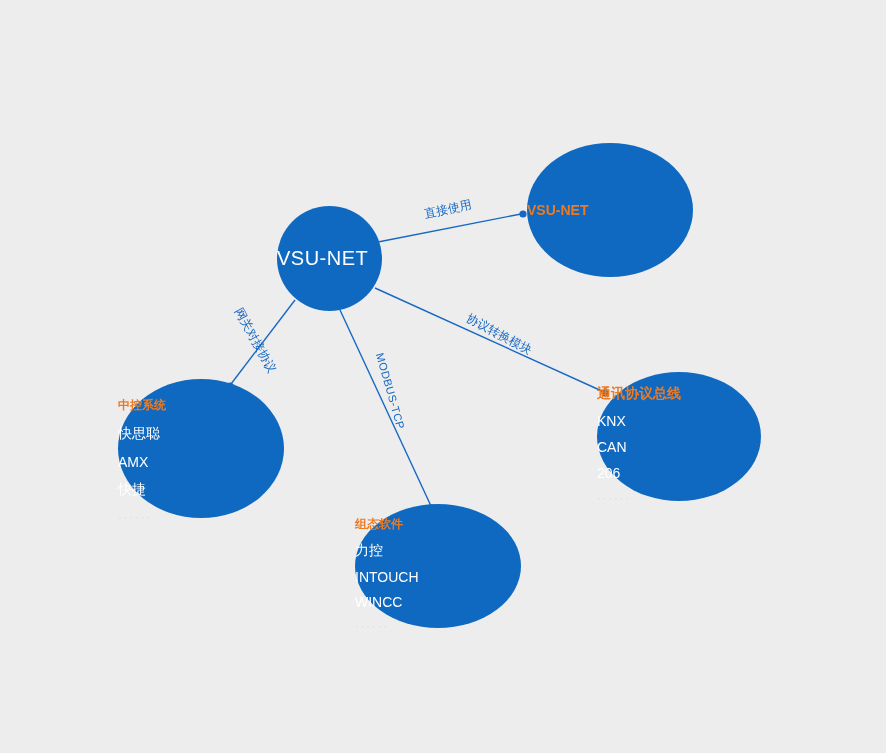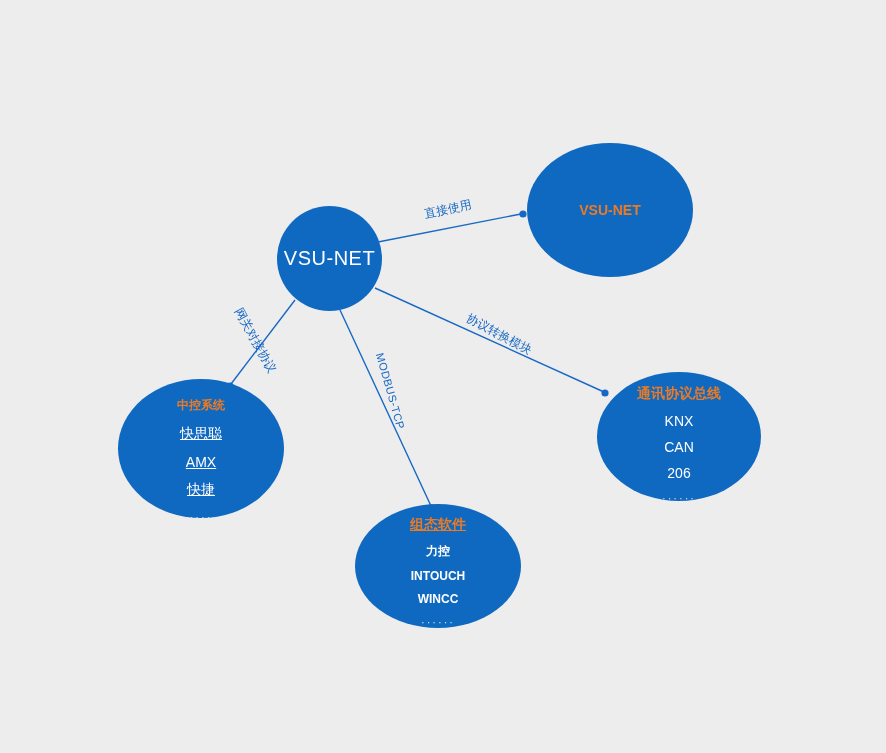--- a/index.html
+++ b/index.html
@@ -25,21 +25,21 @@
     top: 0;
     width: 886px;
     height: 753px;
   }
   .node {
     position: absolute;
     border-radius: 50%;
     background: #0f69c0;
     display: flex;
     flex-direction: column;
-    align-items: center;
+    align-items: flex-start;
     justify-content: flex-start;
     text-align: center;
     box-sizing: border-box;
   }
   .node-title {
     color: #ec7a23;
     font-weight: bold;
     white-space: nowrap;
   }
   .node-line {
@@ -81,33 +81,33 @@
 
   
   #node-control {
     left: 118px;
     top: 379px;
     width: 166px;
     height: 139px;
     padding-top: 18px;
   }
   #node-control .node-title { font-size: 12px; }
-  #node-control .node-line { font-size: 14px; margin-top: 11px; text-decoration: underline; }
+  #node-control .node-line { font-size: 14px; margin-top: 11px; }
   #node-control .node-dots { margin-top: 12px; }
 
   
   #node-scada {
     left: 355px;
     top: 504px;
     width: 166px;
     height: 124px;
     padding-top: 12px;
   }
-  #node-scada .node-title { font-size: 14px; text-decoration: underline; }
-  #node-scada .node-line { font-size: 12px; margin-top: 9px; font-weight: bold; }
+  #node-scada .node-title { font-size: 12px; }
+  #node-scada .node-line { font-size: 14px; margin-top: 9px; }
   #node-scada .node-dots { margin-top: 10px; }
 
   
   #node-bus {
     left: 597px;
     top: 372px;
     width: 164px;
     height: 129px;
     padding-top: 13px;
   }

